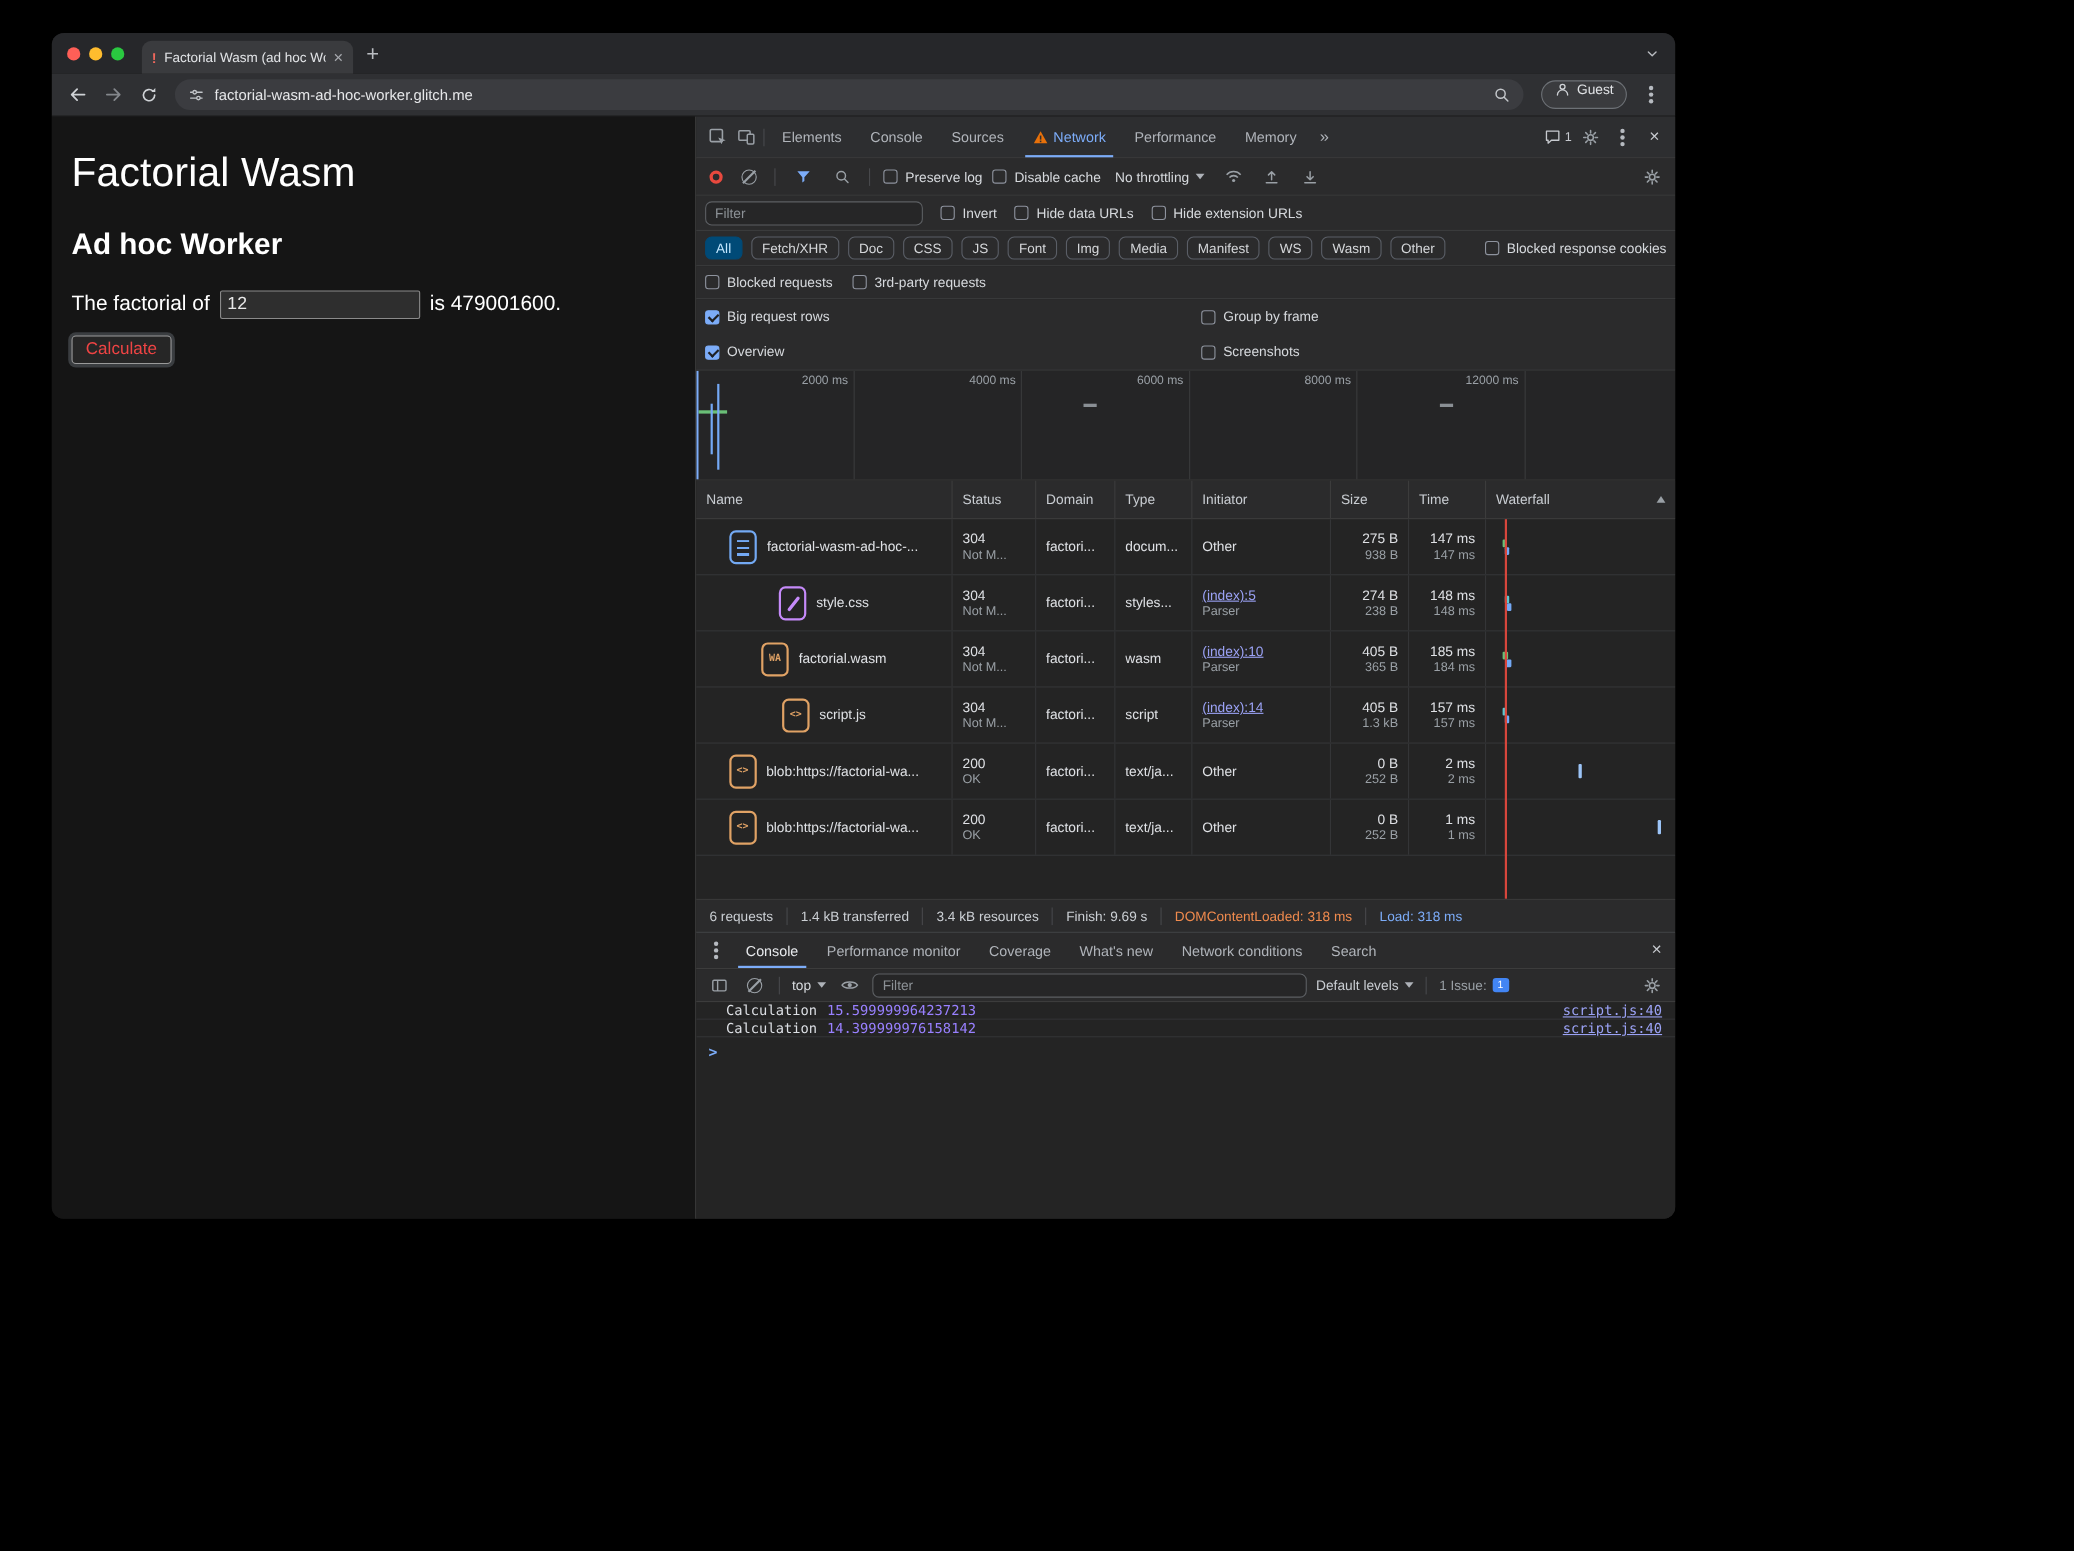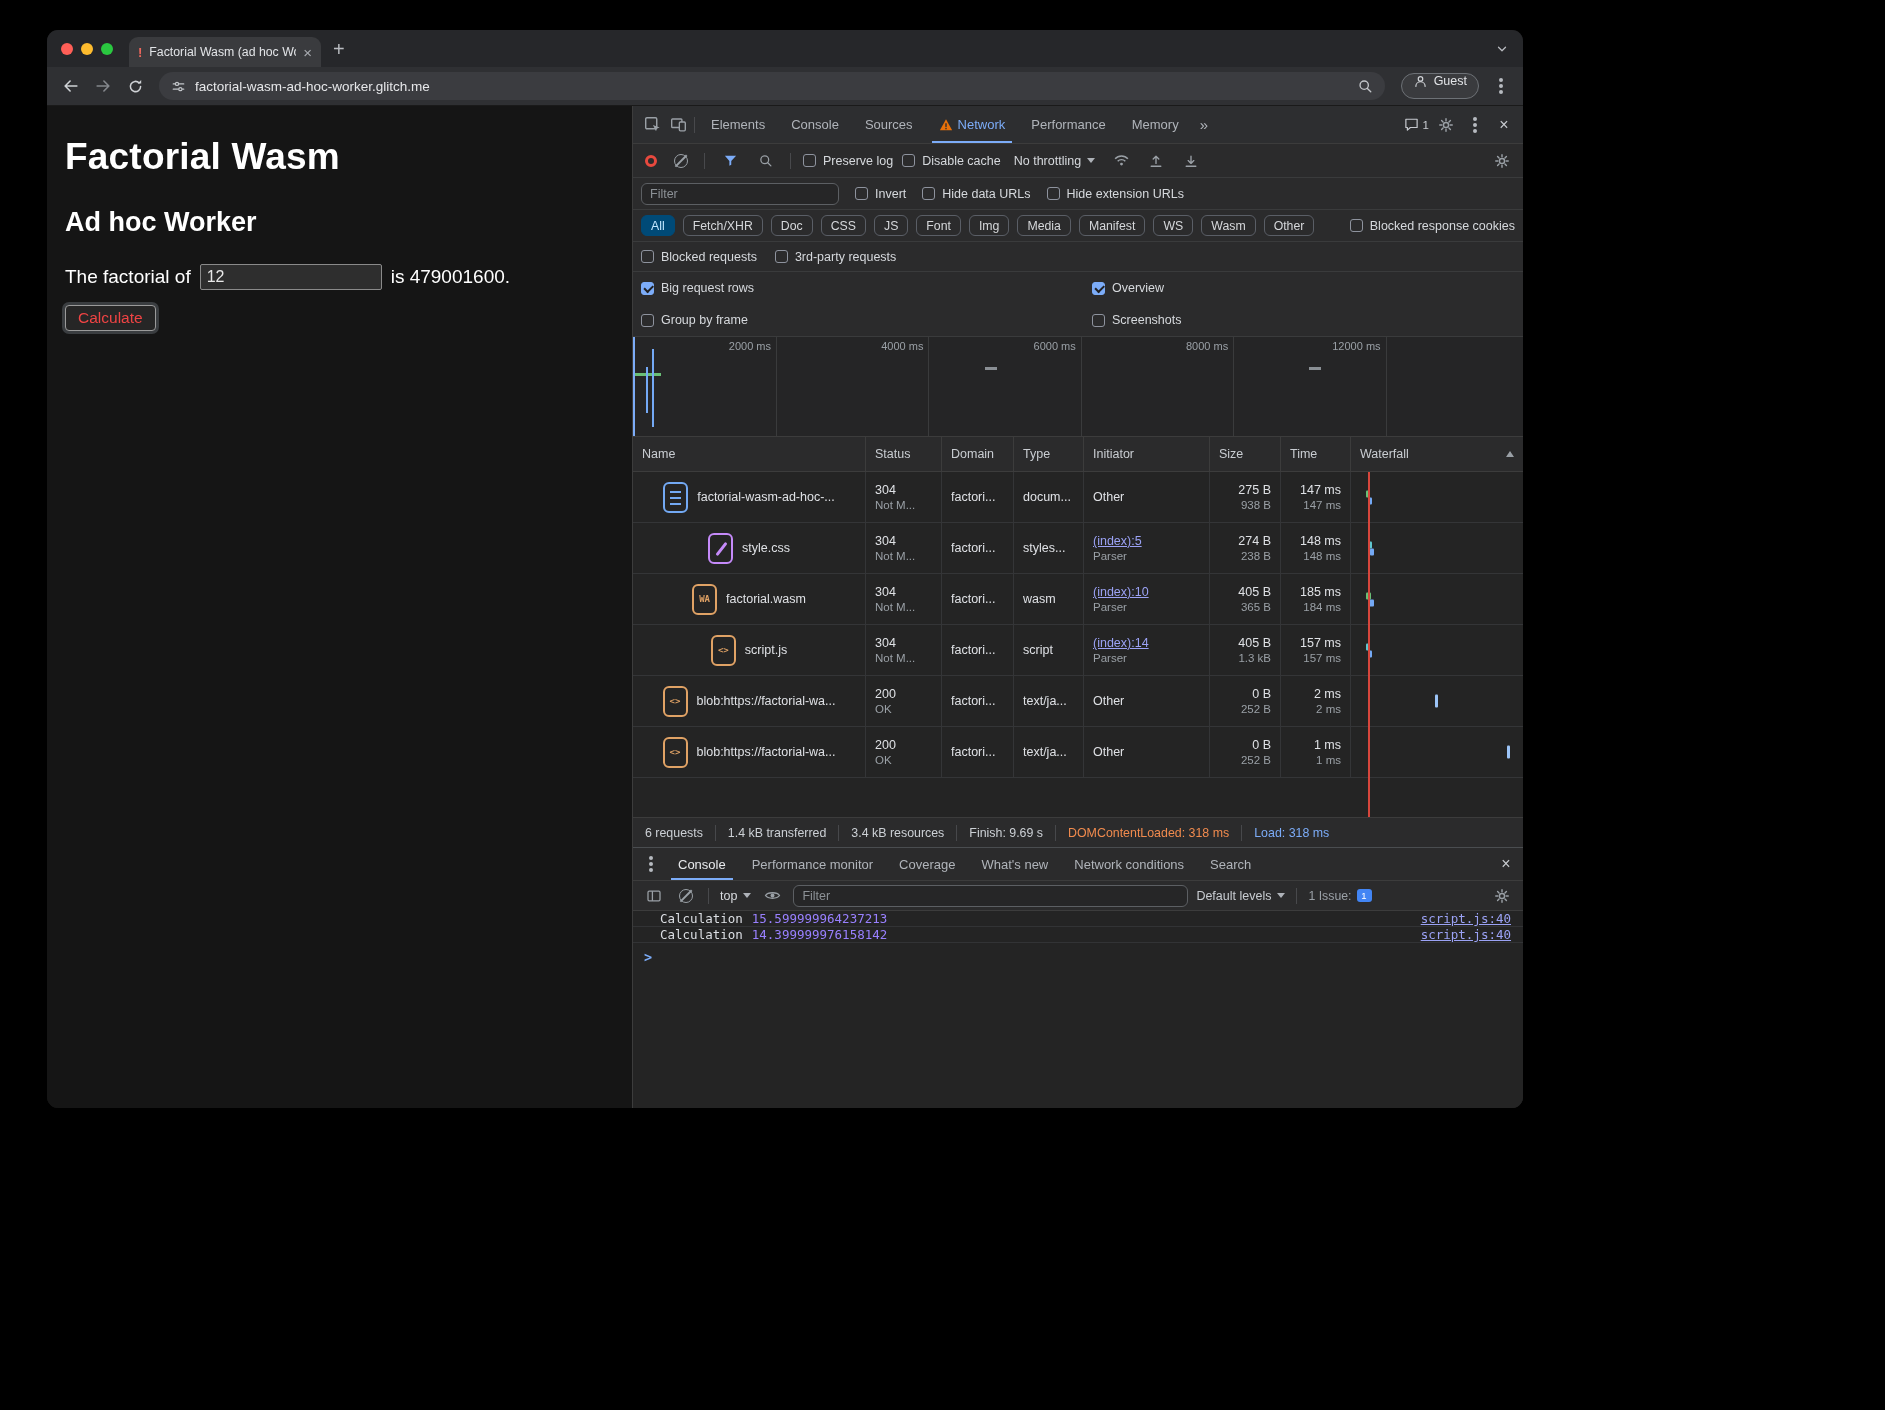--- a/index.html
+++ b/index.html
@@ -28,21 +28,21 @@
 .om-icon{display:flex;align-items:center;color:#c2c5c9}
 .url{font-size:13.5px;color:#e6e7e9;white-space:nowrap;overflow:hidden}
 .om-spacer{flex:1}
 .guest-chip{height:26px;border:1px solid #6d7176;background:#3a3b3e;border-radius:13px;display:flex;gap:6px;padding:0 11px;color:#e1e3e6;font-size:12.5px;margin:0 6px}
 .g-icon{display:flex;color:#cfd2d6}
 .kebab{width:4px;height:4px;border-radius:50%;background:#b6bac0;box-shadow:0 -6px 0 #b6bac0,0 6px 0 #b6bac0;margin:0 10px;flex:0 0 auto}
 
 
 .main{flex:1;display:flex;min-height:0}
 .page{width:585px;flex:0 0 585px;background:#151515;padding:0 18px;color:#fff;overflow:hidden}
-.page h1{font-size:37px;font-weight:700;margin-top:30px;letter-spacing:.2px}
+.page h1{font-size:37px;font-weight:400;margin-top:30px;letter-spacing:.2px}
 .page h2{font-size:27px;font-weight:700;margin-top:29px}
 .fact-line{display:flex;align-items:center;font-size:19px;margin-top:26px;white-space:nowrap}
 .fact-input{width:182px;height:26px;margin:0 9px;background:#2e2e2e;border:1px solid #8a8a8a;color:#e8e8e8;font-size:16px;padding:0 6px;border-radius:2px;font-family:"Liberation Sans",sans-serif}
 .calc-btn{margin-top:15px;font-size:15.5px;padding:3px 12px;background:#262626;color:#ef4444;border:1px solid #9a9a9a;border-radius:4px;box-shadow:0 0 0 3px #3a3d40;font-family:"Liberation Sans",sans-serif;cursor:pointer}
 
 
 .devtools{flex:1;min-width:0;border-left:1px solid #3c3c3c;background:#242424;display:flex;flex-direction:column;color:#dfe1e5;font-size:12.5px}
 .dt-icon{width:26px;height:26px;display:flex;align-items:center;justify-content:center;color:#9aa0a6;flex:0 0 auto}
 .dt-icon.blue{color:#7cacf8}
 .vsep{width:1px;height:16px;background:#48494c;flex:0 0 auto;margin:0 3px}
@@ -398,26 +398,26 @@
           <span>3rd-party requests</span>
         </label>
       </div>
 
       <div class="dt-checkgrid">
         <label class="cb-label">
           <span class="cb checked"></span>
           <span>Big request rows</span>
         </label>
         <label class="cb-label">
+          <span class="cb"></span>
+          <span>Group by frame</span>
+        </label>
+        <label class="cb-label">
           <span class="cb checked"></span>
           <span>Overview</span>
-        </label>
-        <label class="cb-label">
-          <span class="cb"></span>
-          <span>Group by frame</span>
         </label>
         <label class="cb-label">
           <span class="cb"></span>
           <span>Screenshots</span>
         </label>
       </div>
 
       <div class="dt-overview">
         <div class="ov-cells">
               <div class="ov-cell" style="width: 144px;">

